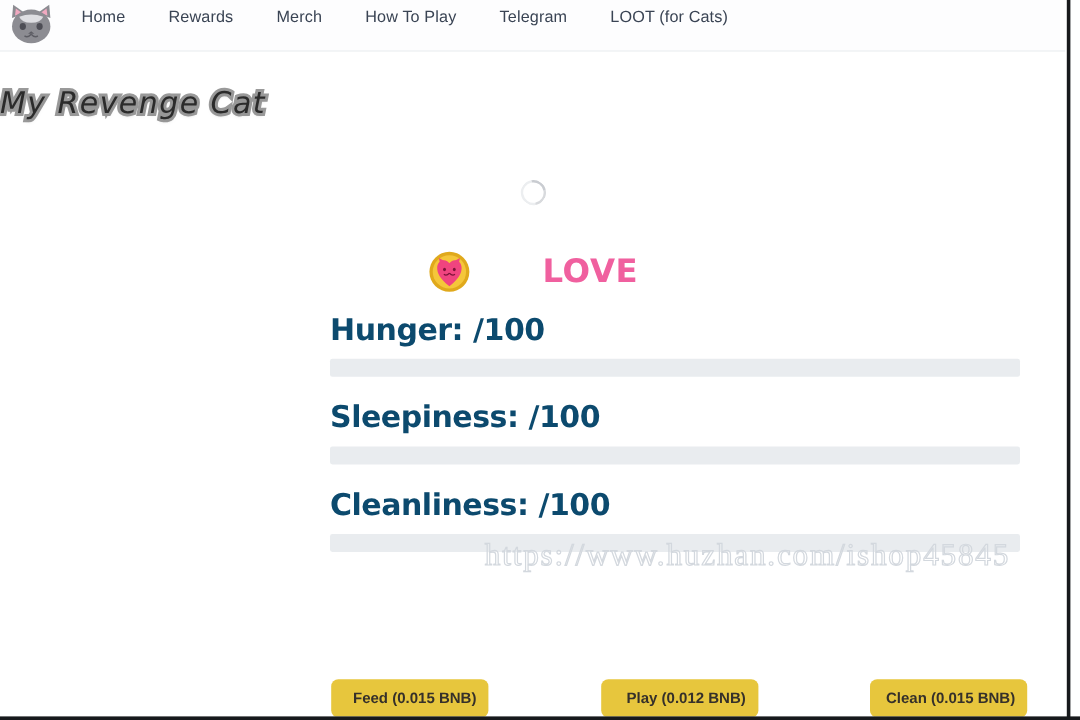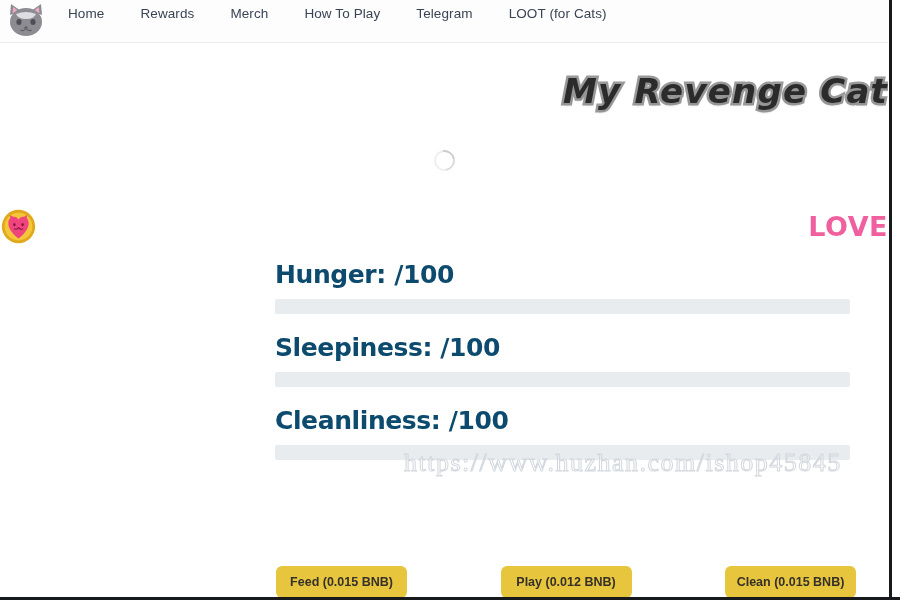--- a/index.html
+++ b/index.html
@@ -96,24 +96,24 @@
     cursor: pointer;
   }
   .nav-link:last-child { margin-right: 0; }
 
   
   #game-title {
     position: absolute;
     left: 0;
     top: 71px;
     width: 888px;
-    text-align: right;
+    text-align: left;
     font-family: "DejaVu Sans", sans-serif;
-    font-size: 34px;
-    font-weight: bold;
+    font-size: 25px;
+    font-weight: normal;
     font-style: italic;
     letter-spacing: 1.2px;
     color: #2b2b2b;
     -webkit-text-stroke: 5px #9a9a9a;
     paint-order: stroke fill;
     text-shadow: 0 2px 3px rgba(140,140,140,0.55);
   }
 
   
   #spinner-wrap {
@@ -135,21 +135,21 @@
     transform: rotate(35deg);
   }
 
   
   #love-row {
     position: absolute;
     left: 0;
     top: 208px;
     width: 888px;
     display: flex;
-    justify-content: space-between;
+    justify-content: center;
     align-items: center;
     gap: 48px;
   }
   #love-coin {
     width: 37px;
     height: 37px;
     margin-right: 11px;
     flex: 0 0 auto;
   }
   #love-label {
@@ -204,21 +204,21 @@
   .action-btn {
     background: #e7c63d;
     color: #35302a;
     border: none;
     border-radius: 6px;
     font-family: "Liberation Sans", sans-serif;
     font-size: 12.5px;
     font-weight: bold;
     padding: 9px 10px;
     min-width: 131px;
-    text-align: center;
+    text-align: right;
     cursor: pointer;
     white-space: nowrap;
     box-sizing: border-box;
   }
 
   
   #watermark {
     position: absolute;
     left: 404px;
     top: 448px;

